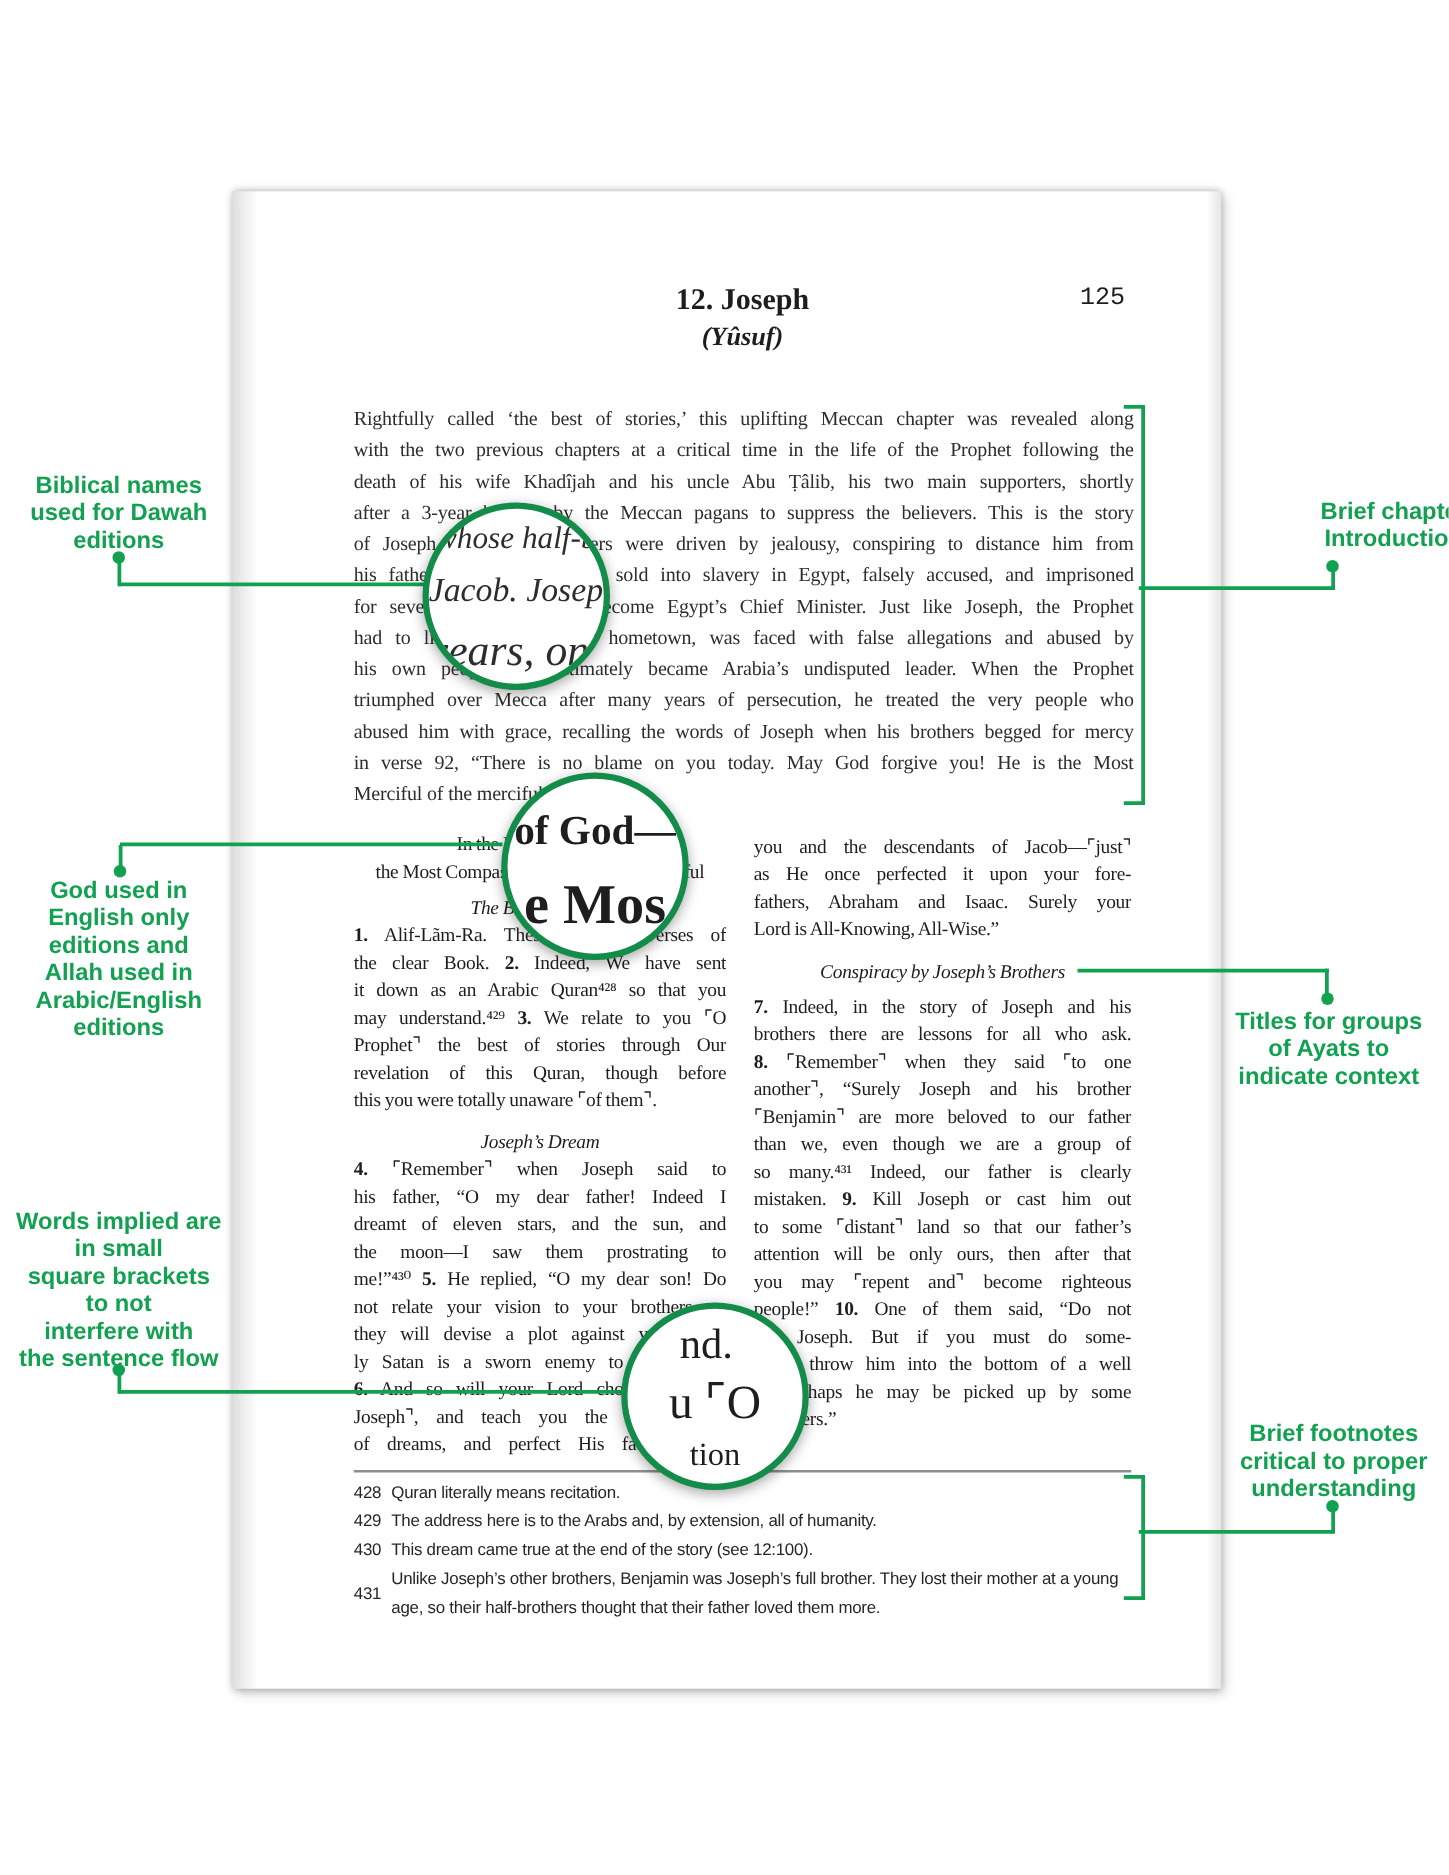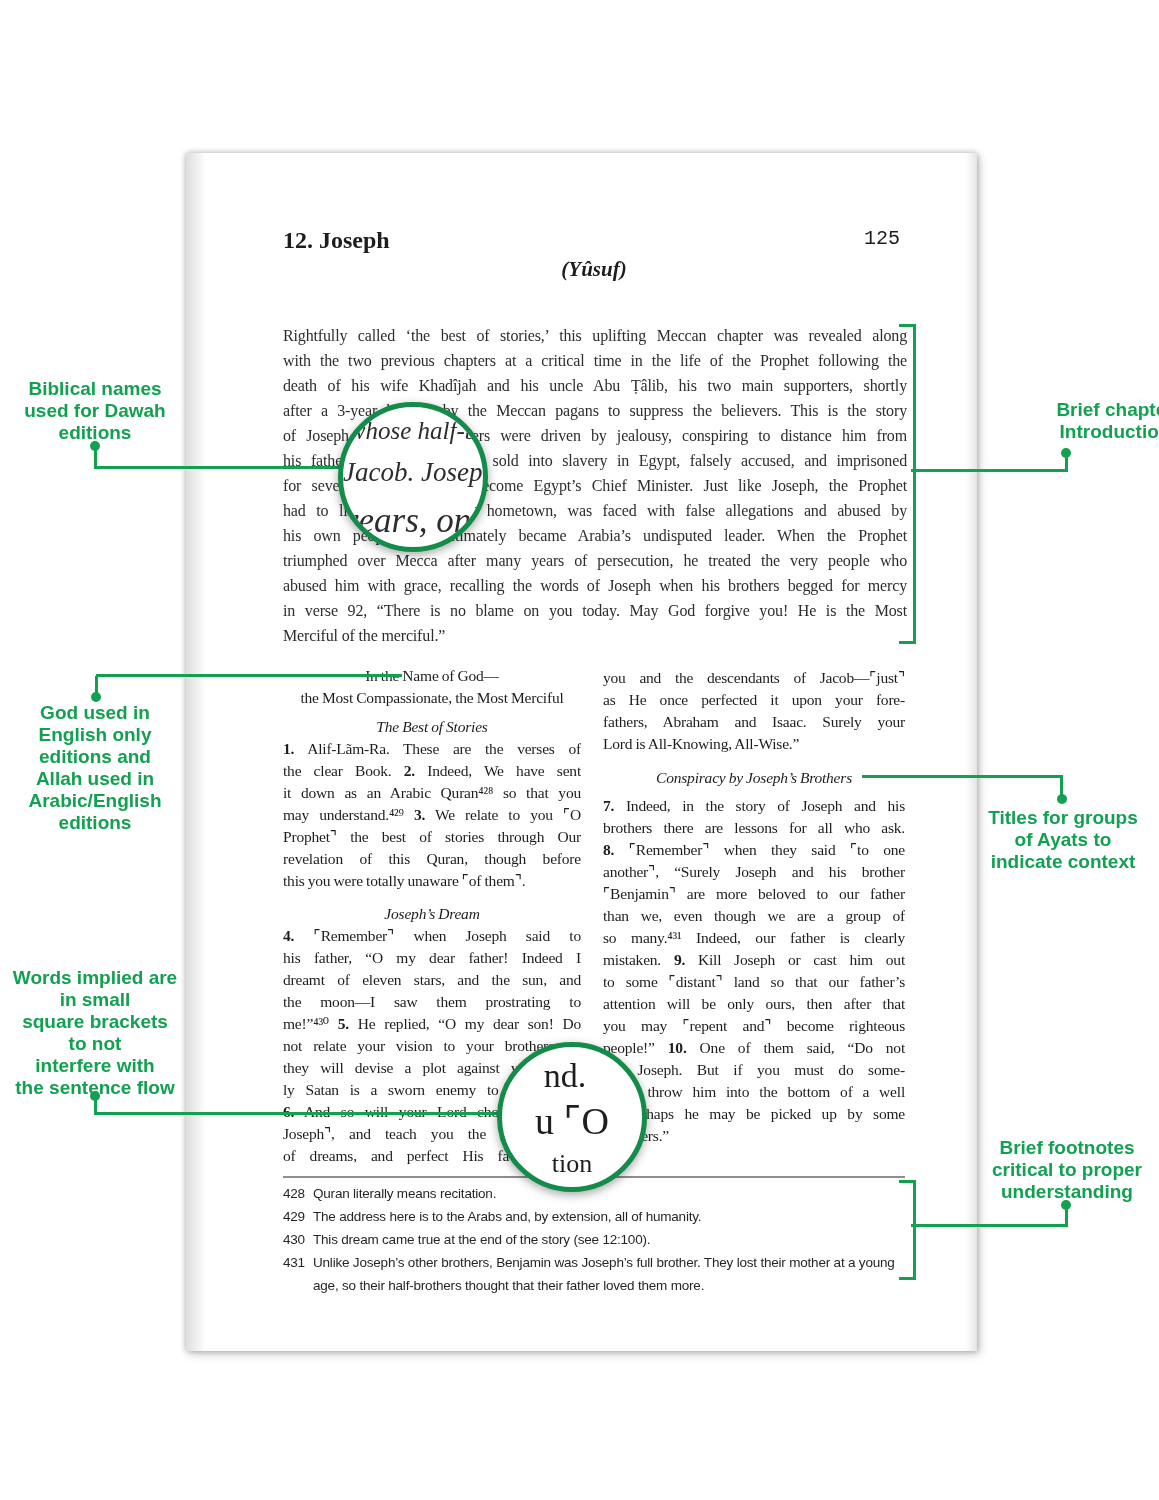--- a/index.html
+++ b/index.html
@@ -14,21 +14,21 @@
           font-family:var(--sans);}
 
   
   .page{position:absolute;left:186px;top:153px;width:791px;height:1198px;background:#fff;
         box-shadow:0 0 6px rgba(0,0,0,.30), 3px 4px 9px rgba(0,0,0,.16);}
   .page::before{content:"";position:absolute;left:0;top:0;bottom:0;width:20px;
         background:linear-gradient(to right, rgba(0,0,0,.13), rgba(0,0,0,0));}
   .page::after{content:"";position:absolute;right:0;top:0;bottom:0;width:12px;
         background:linear-gradient(to left, rgba(0,0,0,.10), rgba(0,0,0,0));}
 
-  .chapter-title{position:absolute;left:97px;top:74px;width:622px;text-align:left;
+  .chapter-title{position:absolute;left:97px;top:74px;width:622px;text-align:center;
         font-family:var(--serif);font-weight:bold;font-size:24px;color:var(--ink);}
   .chapter-sub{position:absolute;left:97px;top:104px;width:622px;text-align:center;
         font-family:var(--serif);font-weight:bold;font-style:italic;font-size:21px;color:var(--ink);}
   .pagenum{position:absolute;left:650px;top:74px;width:64px;text-align:right;
         font-family:Liberation Mono, monospace;font-size:20px;color:var(--ink);}
 
   .intro{position:absolute;left:97px;top:170px;width:624px;font-family:var(--serif);
         font-size:16px;color:#2d2d2d;letter-spacing:-0.15px;}
   .iline{height:25px;line-height:25px;overflow:hidden;text-align:justify;text-align-last:justify;}
   .iline.endp{text-align-last:left;}
@@ -39,21 +39,21 @@
   .col-right{left:417px;top:514px;width:302px;}
   .line{height:22px;line-height:22px;overflow:hidden;text-align:justify;text-align-last:justify;}
   .line.endp{text-align-last:left;}
   .line.ctr{text-align:center;text-align-last:center;}
   .line.hd{font-style:italic;text-align:center;text-align-last:center;}
   .sp6{height:6px;} .sp7{height:7px;} .sp11{height:11px;} .sp12{height:12px;}
 
   .fnsep{position:absolute;left:97px;top:1023px;width:622px;height:2px;background:#8e8e8e;}
   .footnotes{position:absolute;left:97px;top:1029px;width:622px;
         font-family:var(--sans);font-size:13.5px;line-height:23px;color:#262626;letter-spacing:-0.2px;}
-  .fn{display:flex;}
+  .fn{display:flex;align-items:center;}
   .fn .n{flex:none;width:30px;}
   .fn .t{flex:1;}
 
   
   .bracket{position:absolute;width:14px;border-top:3px solid var(--green);
         border-right:3px solid var(--green);border-bottom:3px solid var(--green);}
   .bracket-intro{left:713px;top:171px;height:314px;}
   .bracket-fn{left:713px;top:1027px;height:94px;}
 
   
@@ -238,19 +238,23 @@
   </div>
   <div class="dot" style="left:1061px;top:1200px;"></div>
   <div class="seg" style="left:1064.5px;top:1205px;width:3px;height:22px;"></div>
   <div class="seg" style="left:911px;top:1224px;width:155px;height:3px;"></div>
 
   <div class="mag m1" style="left:338px;top:402px;">
     <span class="a">whose half-b</span>
     <span class="b">Jacob. Joseph</span>
     <span class="c">years, only</span>
   </div>
+  <div class="mag m2" style="left:401px;top:618px;">
+    <span class="a">of God—</span>
+    <span class="b">e Mos</span>
+  </div>
   <div class="mag m3" style="left:497px;top:1042px;">
     <span class="a">nd.</span>
     <span class="b">u ⌜O</span>
     <span class="c">tion</span>
   </div>
 
 </div>
 
 </body></html>

